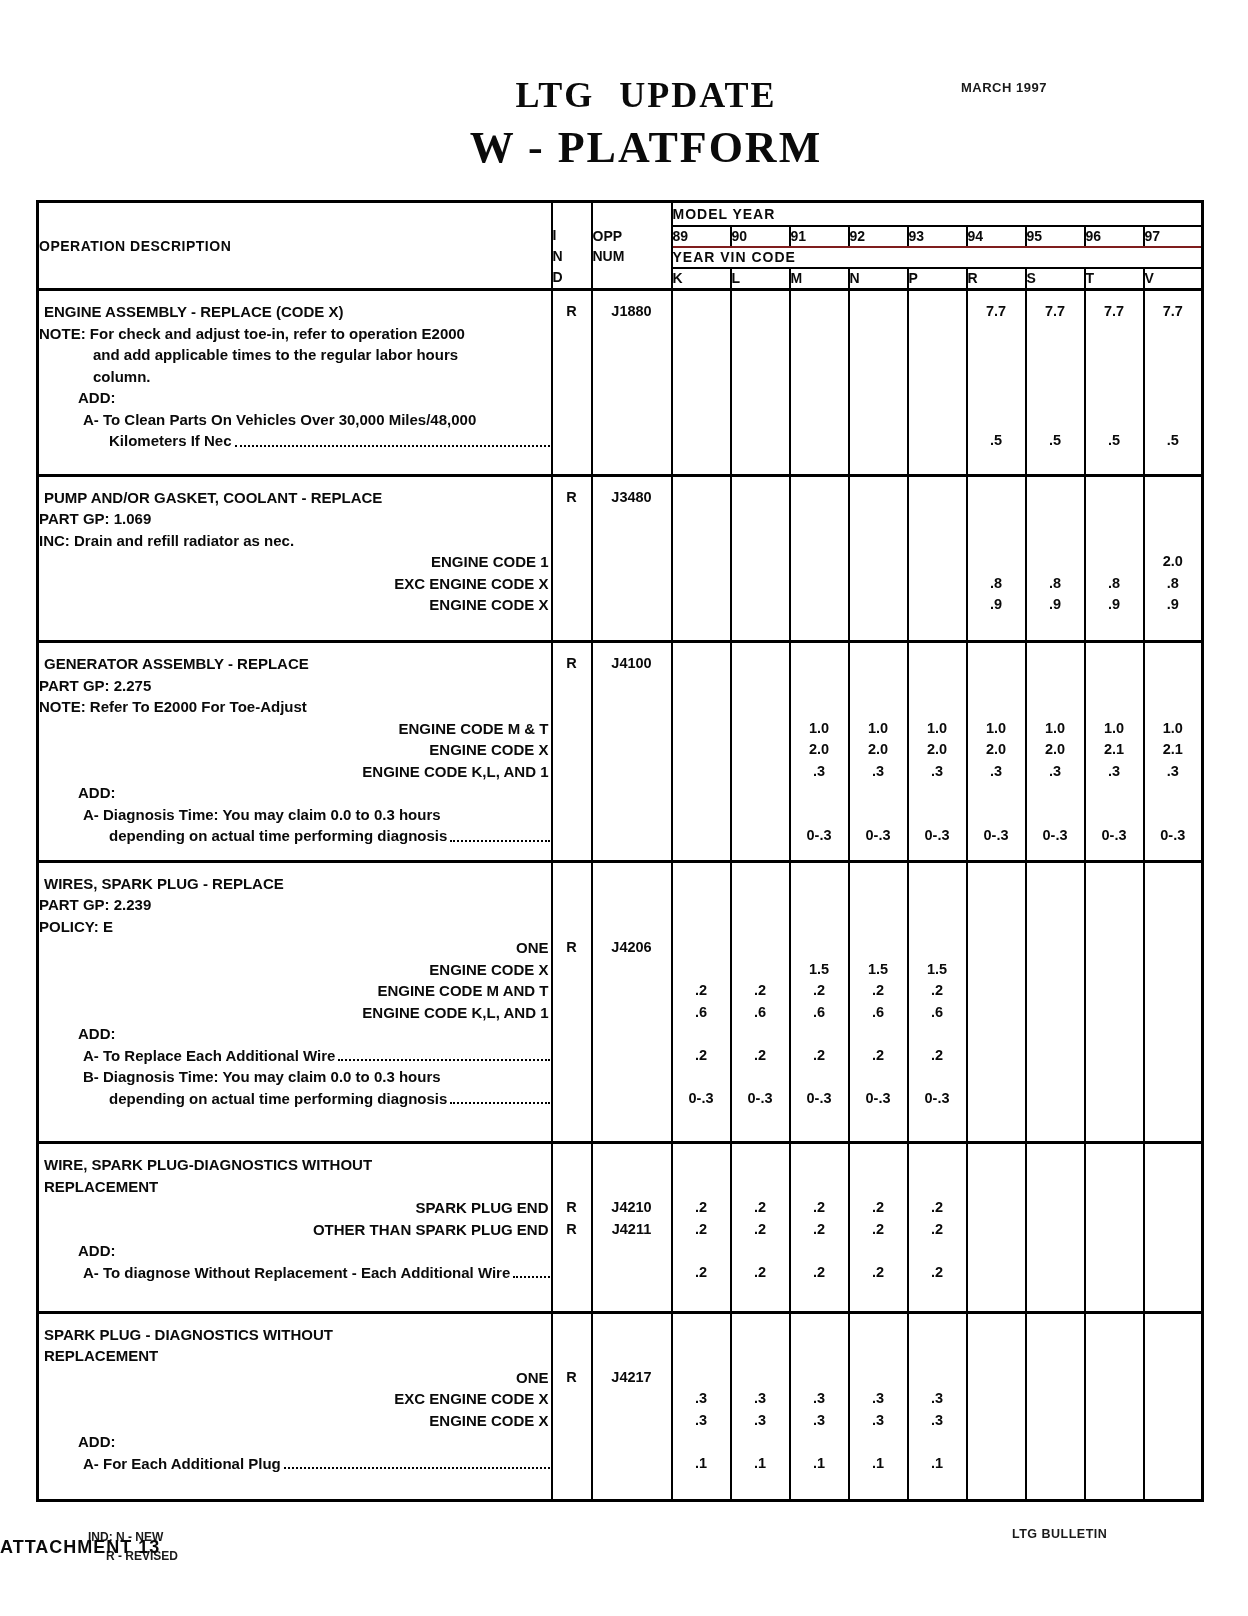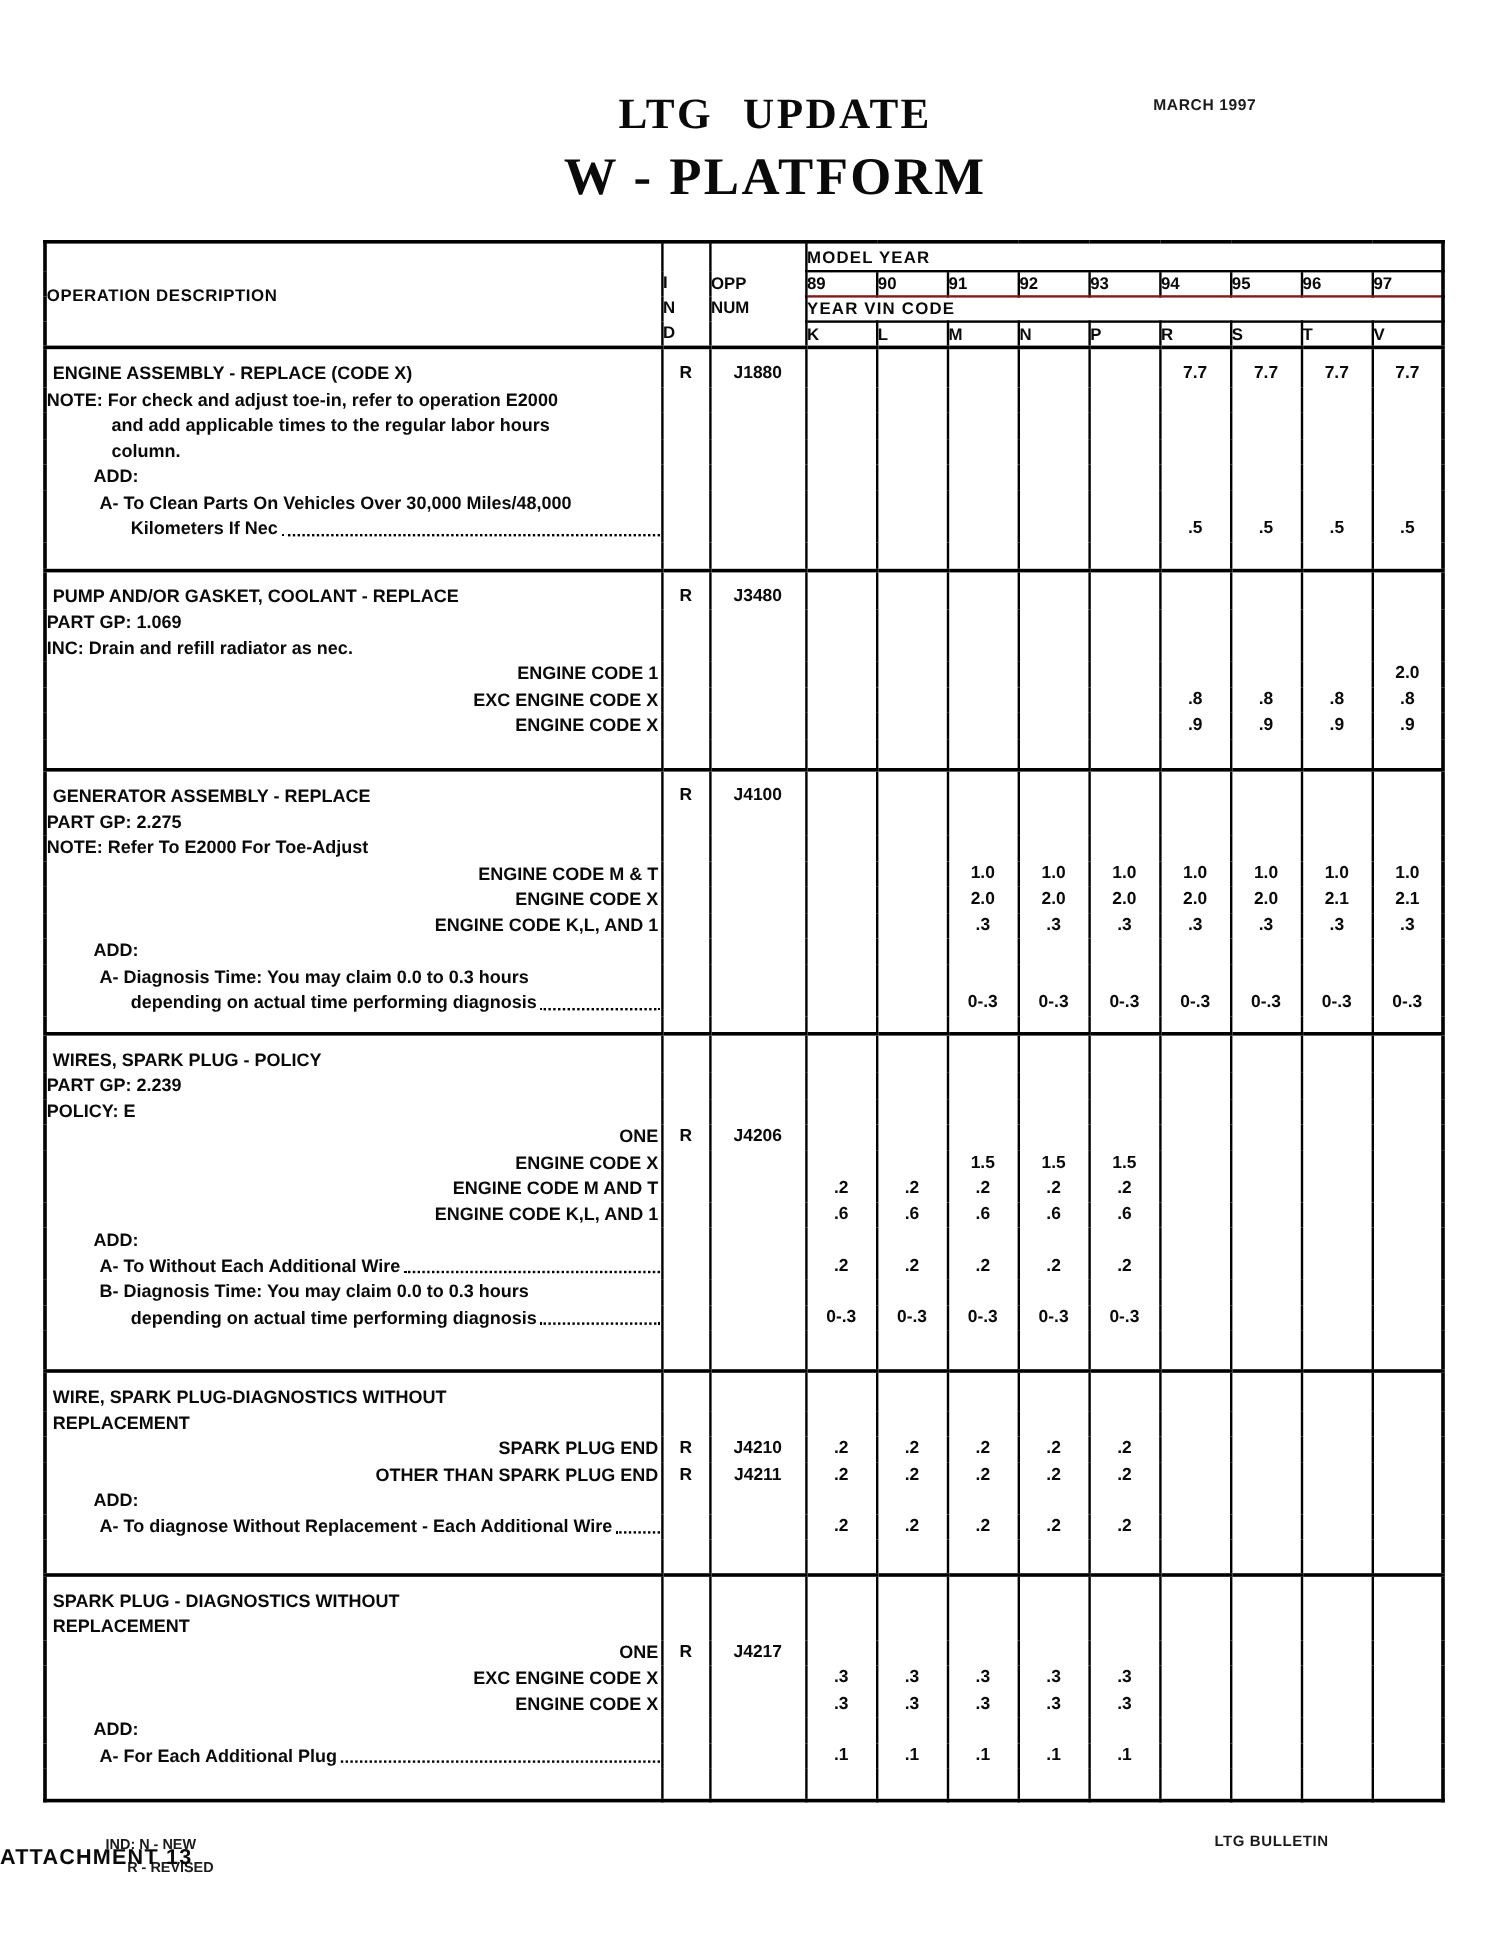--- a/index.html
+++ b/index.html
@@ -571,21 +571,21 @@
           <td class="val"></td>
           <td class="val"></td>
           <td class="val"></td>
           <td class="val"></td>
         </tr>
       </tbody>
       <tbody>
         <tr class="lead">
           <td class="desc">
             <div class="dline title">
-              <span>WIRES, SPARK PLUG - POLICY</span>
+              <span>WIRES, SPARK PLUG - REPLACE</span>
             </div>
           </td>
           <td class="ind"></td>
           <td class="opp"></td>
           <td class="val"></td>
           <td class="val"></td>
           <td class="val"></td>
           <td class="val"></td>
           <td class="val"></td>
           <td class="val"></td>
@@ -715,21 +715,21 @@
           <td class="val"></td>
           <td class="val"></td>
           <td class="val"></td>
           <td class="val"></td>
           <td class="val"></td>
           <td class="val"></td>
         </tr>
         <tr>
           <td class="desc">
             <div class="dline item">
-              <span>A- To Without Each Additional Wire</span>
+              <span>A- To Replace Each Additional Wire</span>
               <i class="leader"></i>
             </div>
           </td>
           <td class="ind"></td>
           <td class="opp"></td>
           <td class="val">.2</td>
           <td class="val">.2</td>
           <td class="val">.2</td>
           <td class="val">.2</td>
           <td class="val">.2</td>

